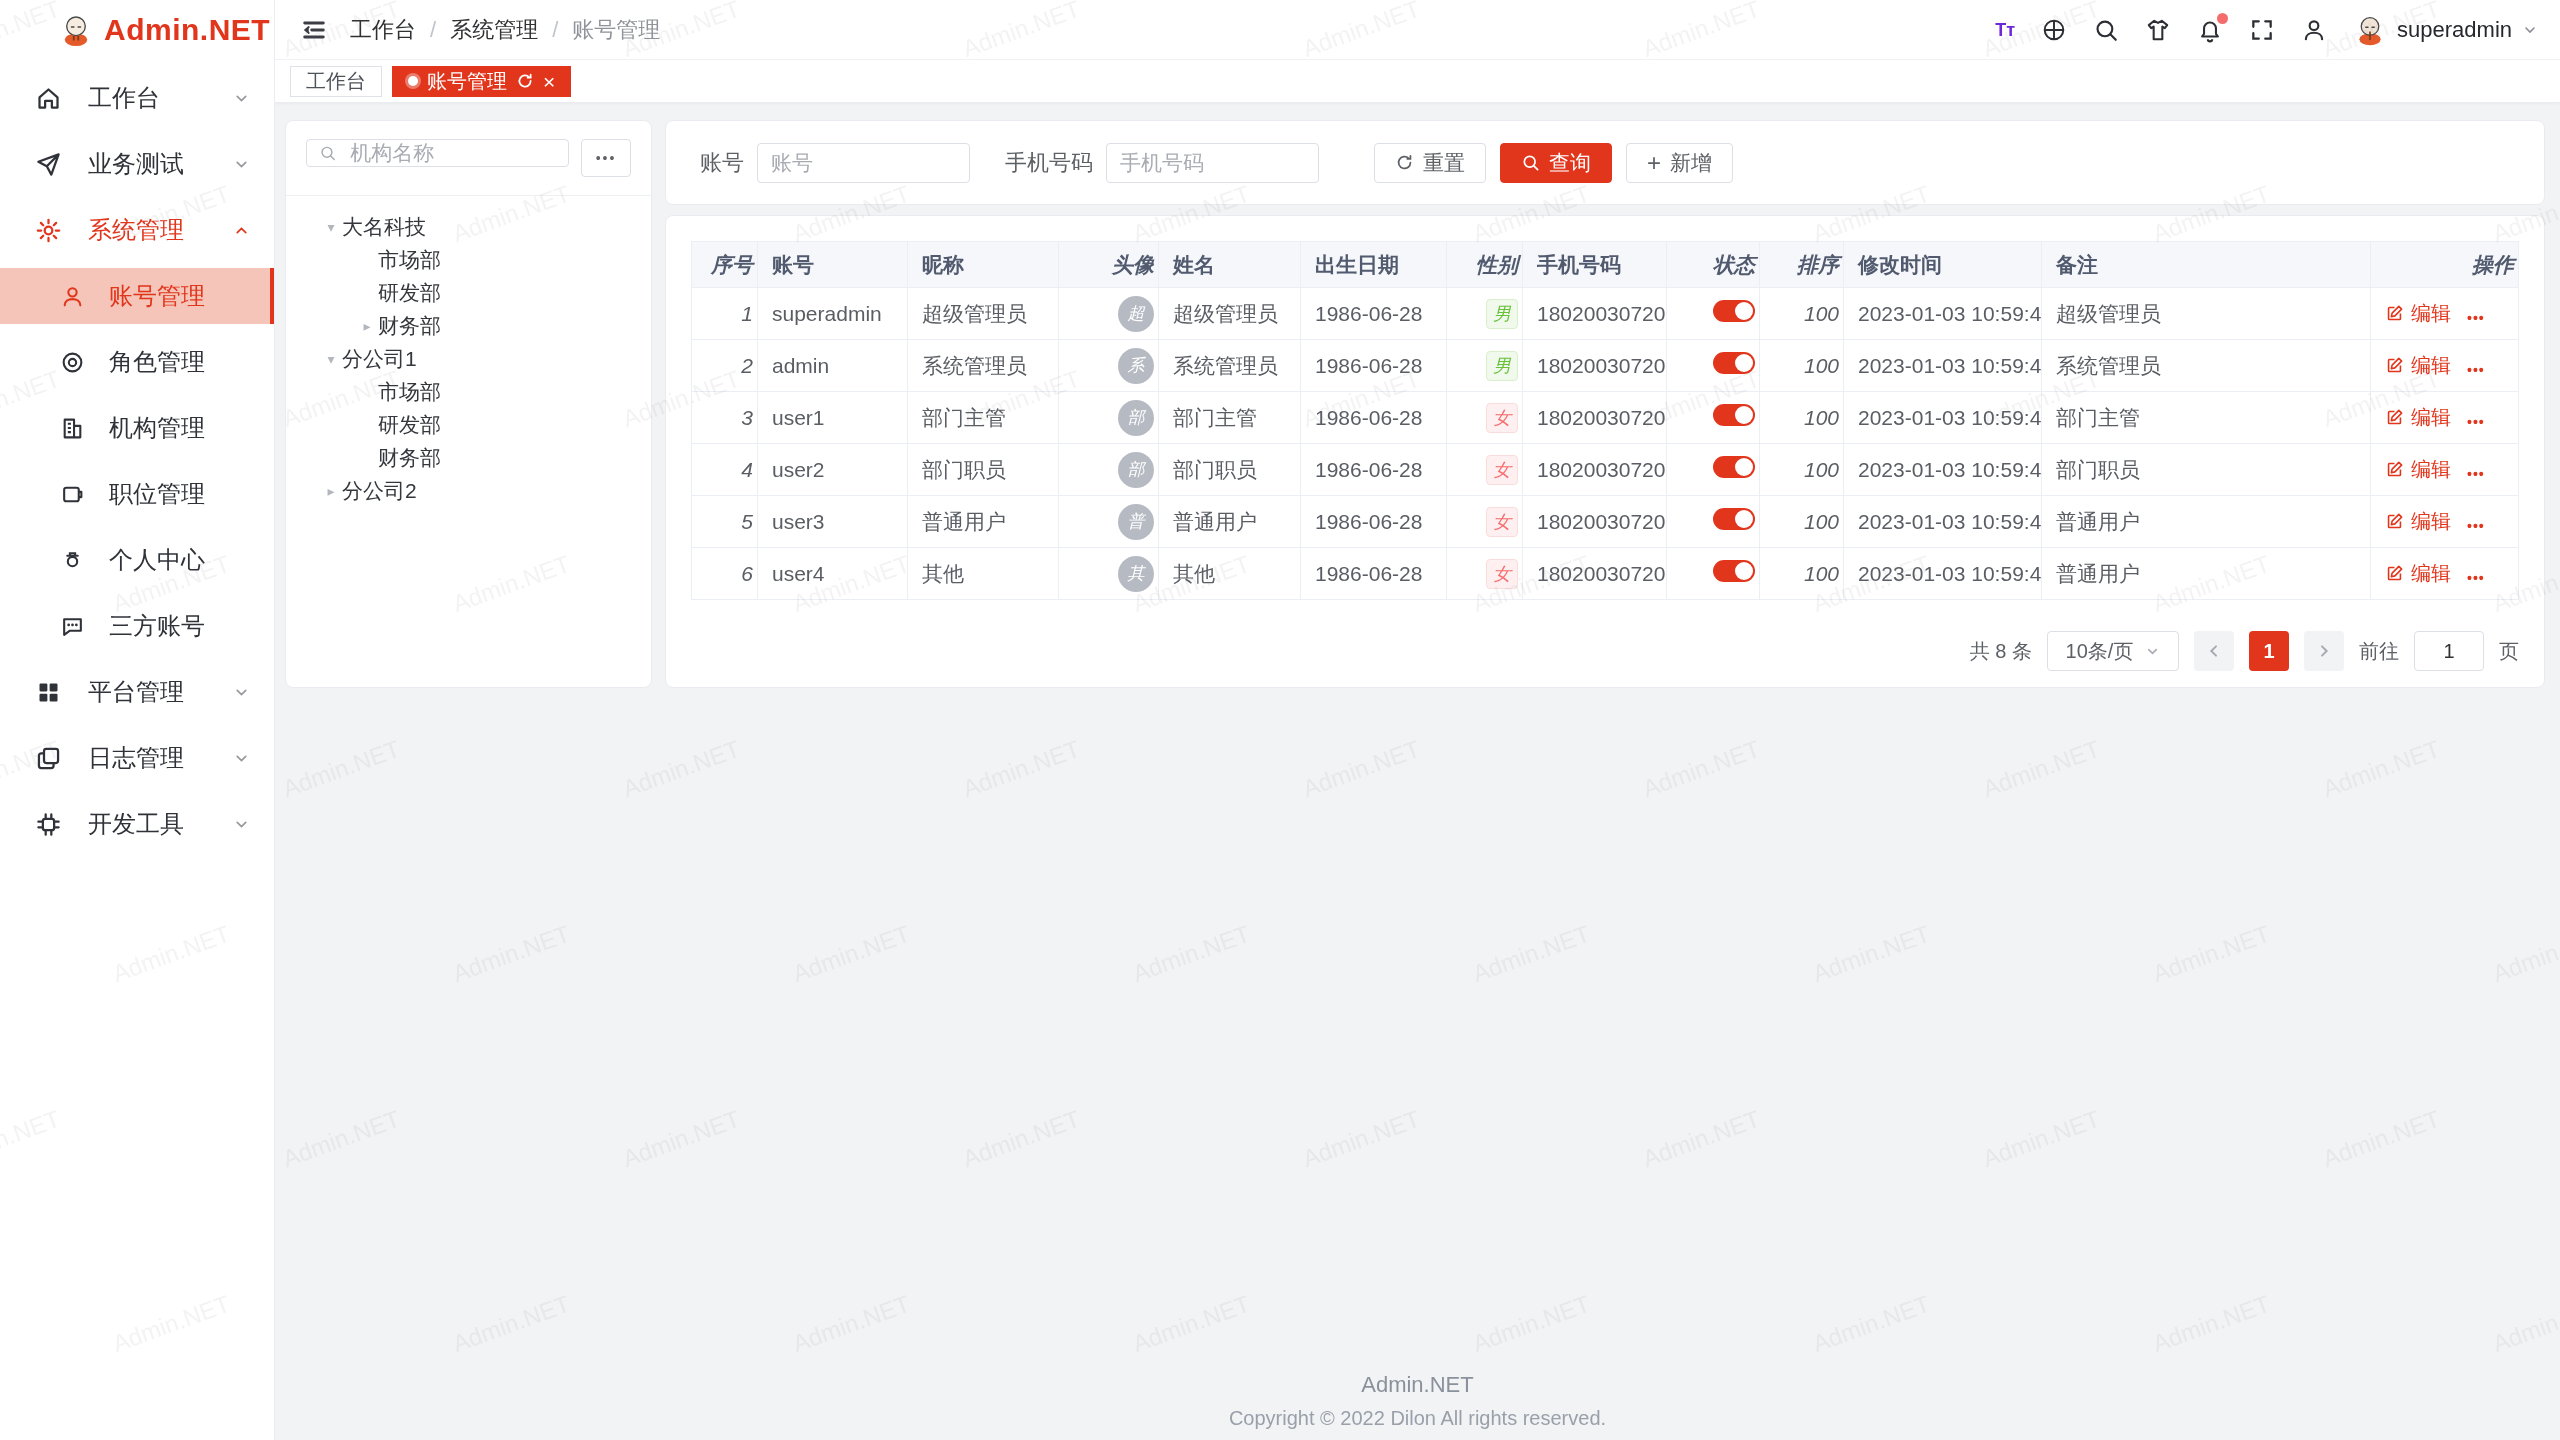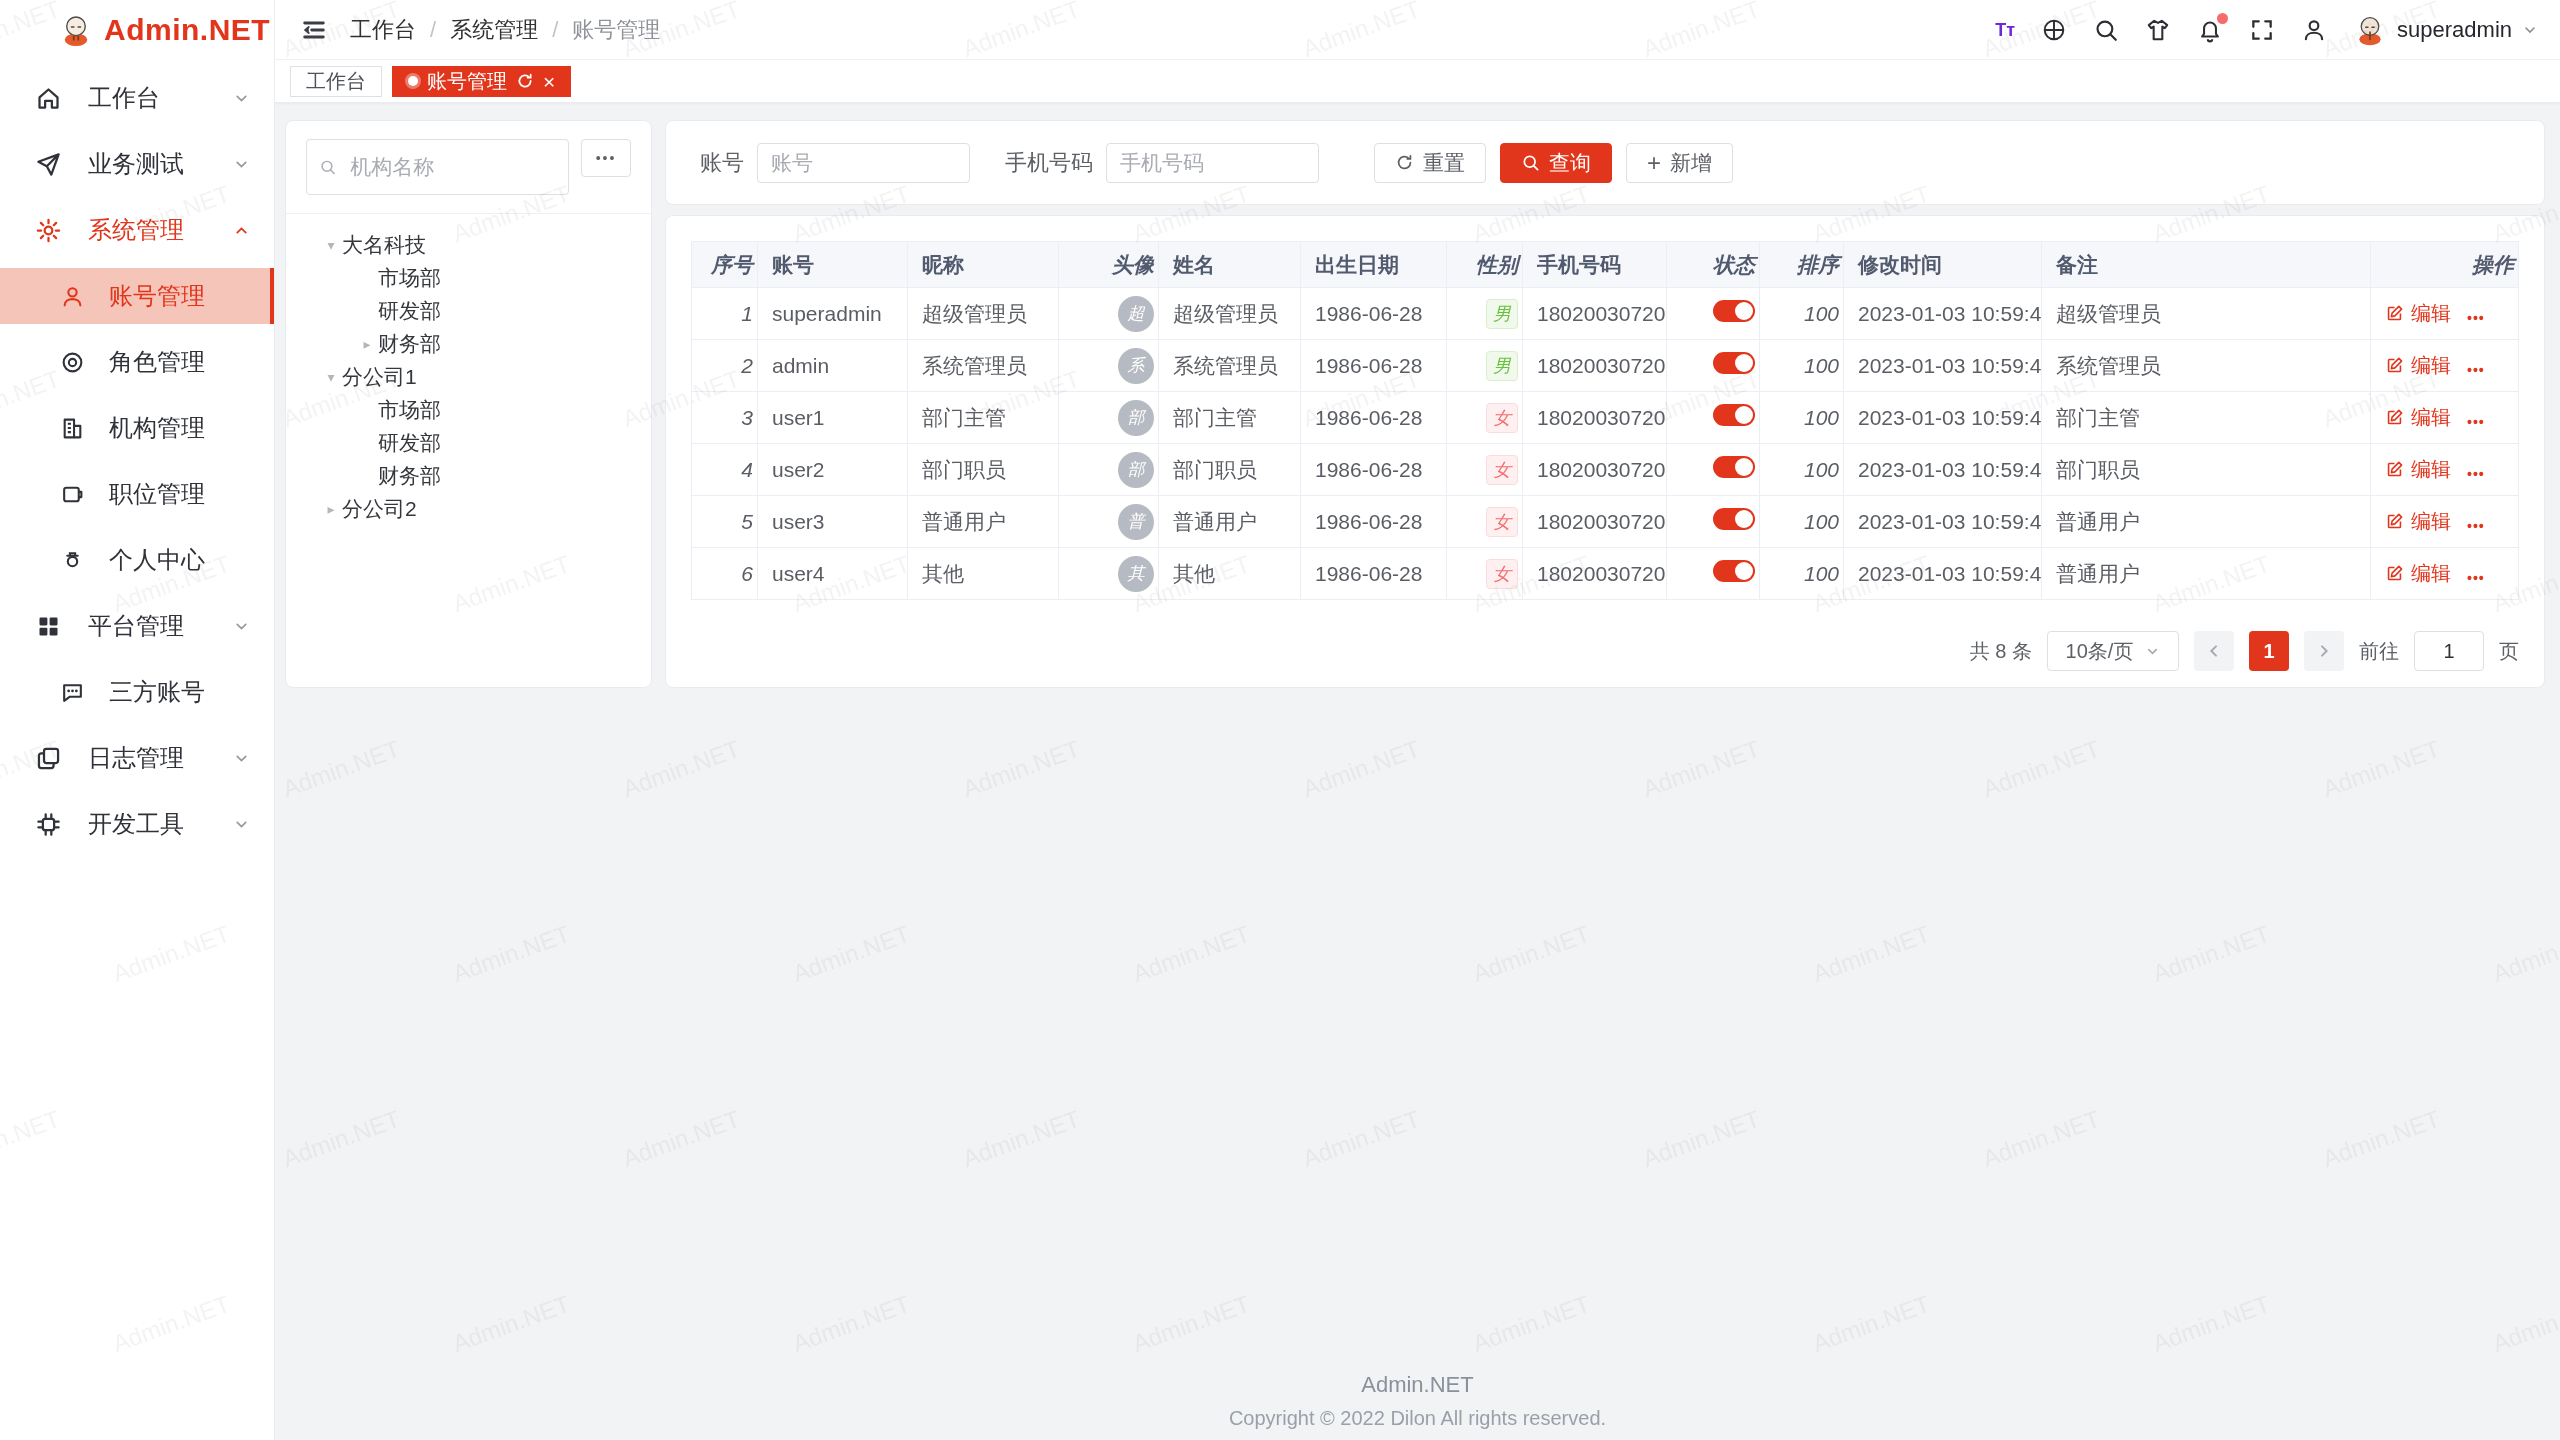--- a/index.html
+++ b/index.html
@@ -52,21 +52,21 @@
 
   
   .content { position:absolute; left:275px; right:0; top:103px; bottom:0; background:#f2f3f5; }
   .card { position:absolute; background:#fff; border:1px solid #e9ebf0; border-radius:8px; }
   .tree-card { left:10px; top:17px; width:367px; height:568px; padding:18px 20px; }
   .filter-card { left:390px; right:15px; top:17px; height:85px; display:flex; align-items:center; padding:0 34px; }
   .table-card { left:390px; right:15px; top:112px; height:473px; padding:25px; }
 
   
   .tree-search-row { display:flex; gap:12px; }
-  .tree-search { flex:1; height:56px; border:1px solid #dcdfe6; border-radius:4px; display:flex; align-items:center; padding:0 12px; gap:14px; color:#a8abb2; }
+  .tree-search { flex:1; height:28px; border:1px solid #dcdfe6; border-radius:4px; display:flex; align-items:center; padding:0 12px; gap:14px; color:#a8abb2; }
   .tree-search input { border:none; outline:none; width:100%; font-size:21px; color:#303133; font-family:inherit; }
   .tree-search input::placeholder { color:#a8abb2; }
   .more-btn { width:50px; height:38px; border:1px solid #dcdfe6; border-radius:4px; display:flex; align-items:center; justify-content:center; color:#606266; font-size:14px; letter-spacing:2px; cursor:pointer; }
   .tree-divider { height:1px; background:#eef0f3; margin:18px -20px 14px; }
   .tree-node { height:33px; display:flex; align-items:center; font-size:21px; color:#34373c; cursor:pointer; }
   .tree-node .caret { width:22px; font-size:14px; color:#b2b6bd; text-align:center; flex:0 0 auto; }
   .tree-node.l0 { padding-left:14px; } .tree-node.l1 { padding-left:50px; }
 
   
   .f-label { font-size:22px; color:#5d6166; margin-right:13px; white-space:nowrap; }
@@ -247,38 +247,38 @@
         </svg>
       <span>职位管理</span>
     </div>
     <div class="menu-item sub">
       <svg class="mi-icon" viewBox="0 0 24 24" fill="none" stroke="currentColor" stroke-width="2" stroke-linecap="round">
           <circle cx="12" cy="13" r="4.5"></circle>
           <path d="M7 7.5h10M9.5 7.5V5h5v2.5"></path>
         </svg>
       <span>个人中心</span>
     </div>
+    <div class="menu-item sub">
+      <svg class="mi-icon" viewBox="0 0 24 24" fill="none" stroke="currentColor" stroke-width="2" stroke-linejoin="round">
+          <path d="M4 5h16v11H9.5L4 20z"></path>
+          <path d="M8.3 10.5h.01M12 10.5h.01M15.7 10.5h.01" stroke-width="2.6" stroke-linecap="round"></path>
+        </svg>
+      <span>三方账号</span>
+    </div>
     <div class="menu-item">
       <svg class="mi-icon" viewBox="0 0 24 24" fill="currentColor">
           <rect x="4" y="4" width="7" height="7" rx="1"></rect>
           <rect x="13" y="4" width="7" height="7" rx="1"></rect>
           <rect x="4" y="13" width="7" height="7" rx="1"></rect>
           <rect x="13" y="13" width="7" height="7" rx="1"></rect>
         </svg>
       <span>平台管理</span>
       <svg class="chev" viewBox="0 0 24 24" fill="none" stroke="currentColor" stroke-width="2.4" stroke-linecap="round">
           <path d="M6 9l6 6 6-6"></path>
         </svg>
-    </div>
-    <div class="menu-item sub">
-      <svg class="mi-icon" viewBox="0 0 24 24" fill="none" stroke="currentColor" stroke-width="2" stroke-linejoin="round">
-          <path d="M4 5h16v11H9.5L4 20z"></path>
-          <path d="M8.3 10.5h.01M12 10.5h.01M15.7 10.5h.01" stroke-width="2.6" stroke-linecap="round"></path>
-        </svg>
-      <span>三方账号</span>
     </div>
     <div class="menu-item">
       <svg class="mi-icon" viewBox="0 0 24 24" fill="none" stroke="currentColor" stroke-width="2" stroke-linejoin="round">
           <rect x="8" y="3.5" width="12.5" height="12.5" rx="2"></rect>
           <path d="M16.5 16v2.5a2 2 0 0 1-2 2h-9a2 2 0 0 1-2-2v-9a2 2 0 0 1 2-2H8"></path>
         </svg>
       <span>日志管理</span>
       <svg class="chev" viewBox="0 0 24 24" fill="none" stroke="currentColor" stroke-width="2.4" stroke-linecap="round">
           <path d="M6 9l6 6 6-6"></path>
         </svg>

